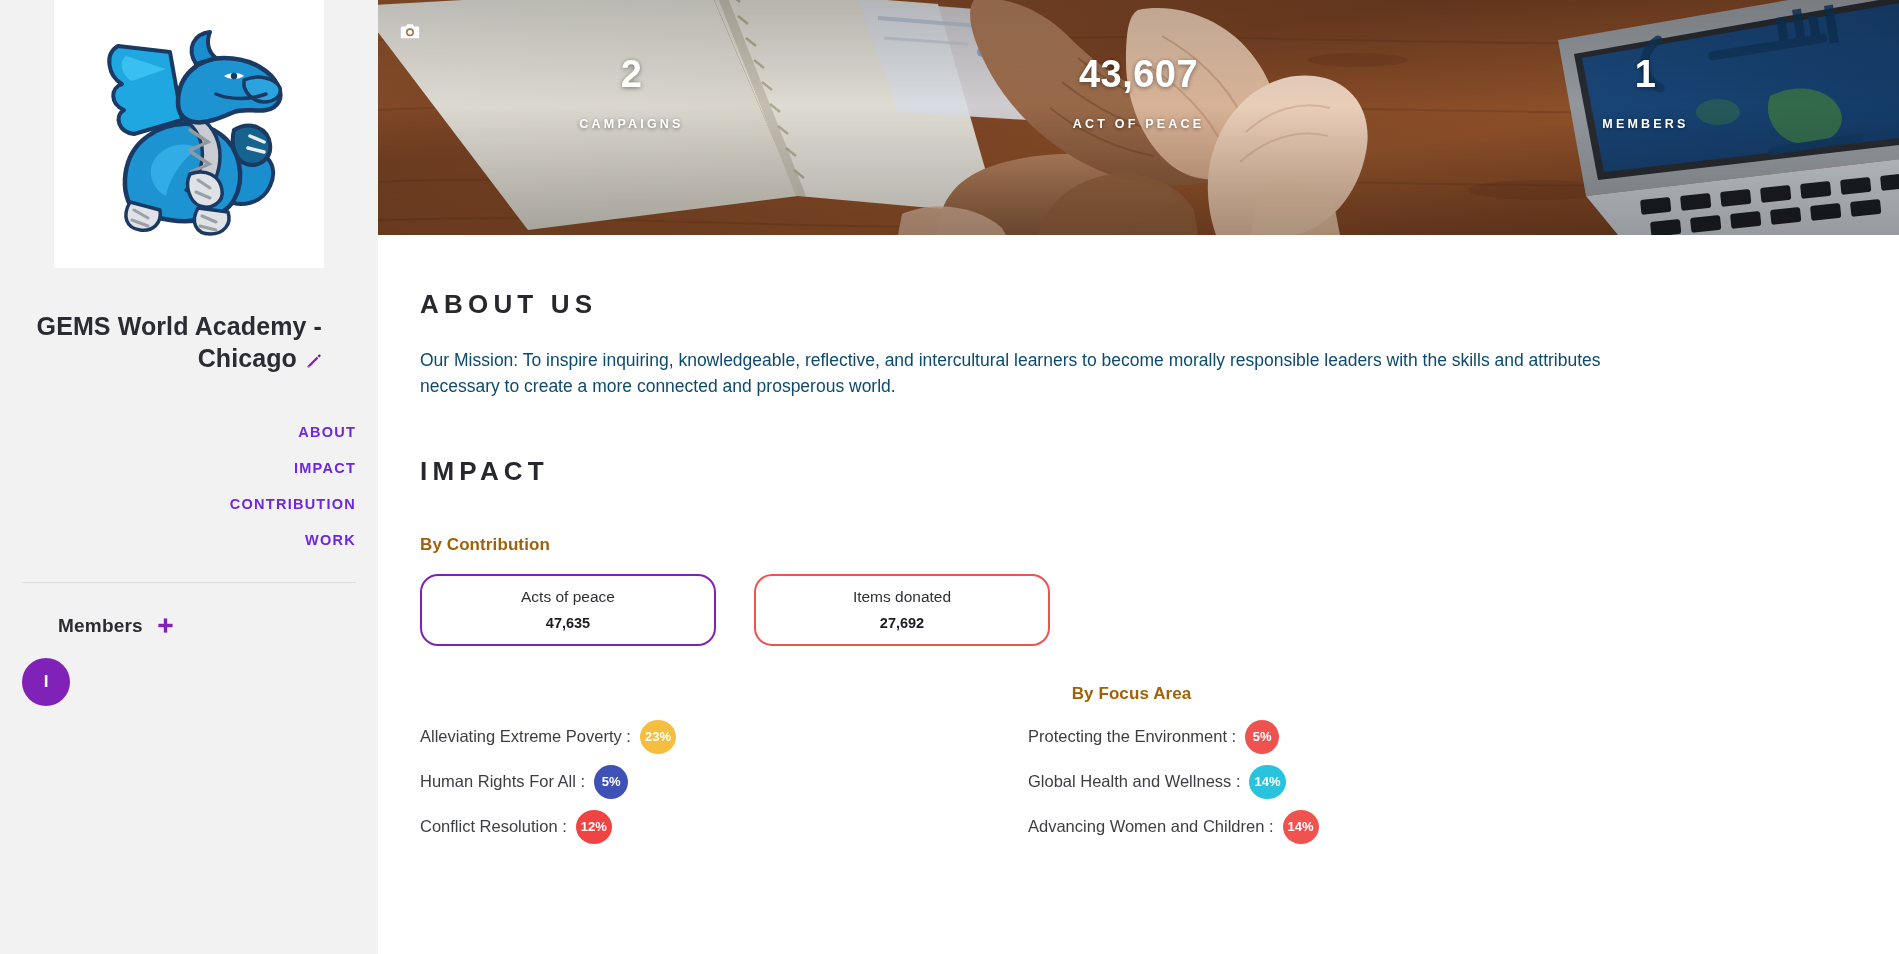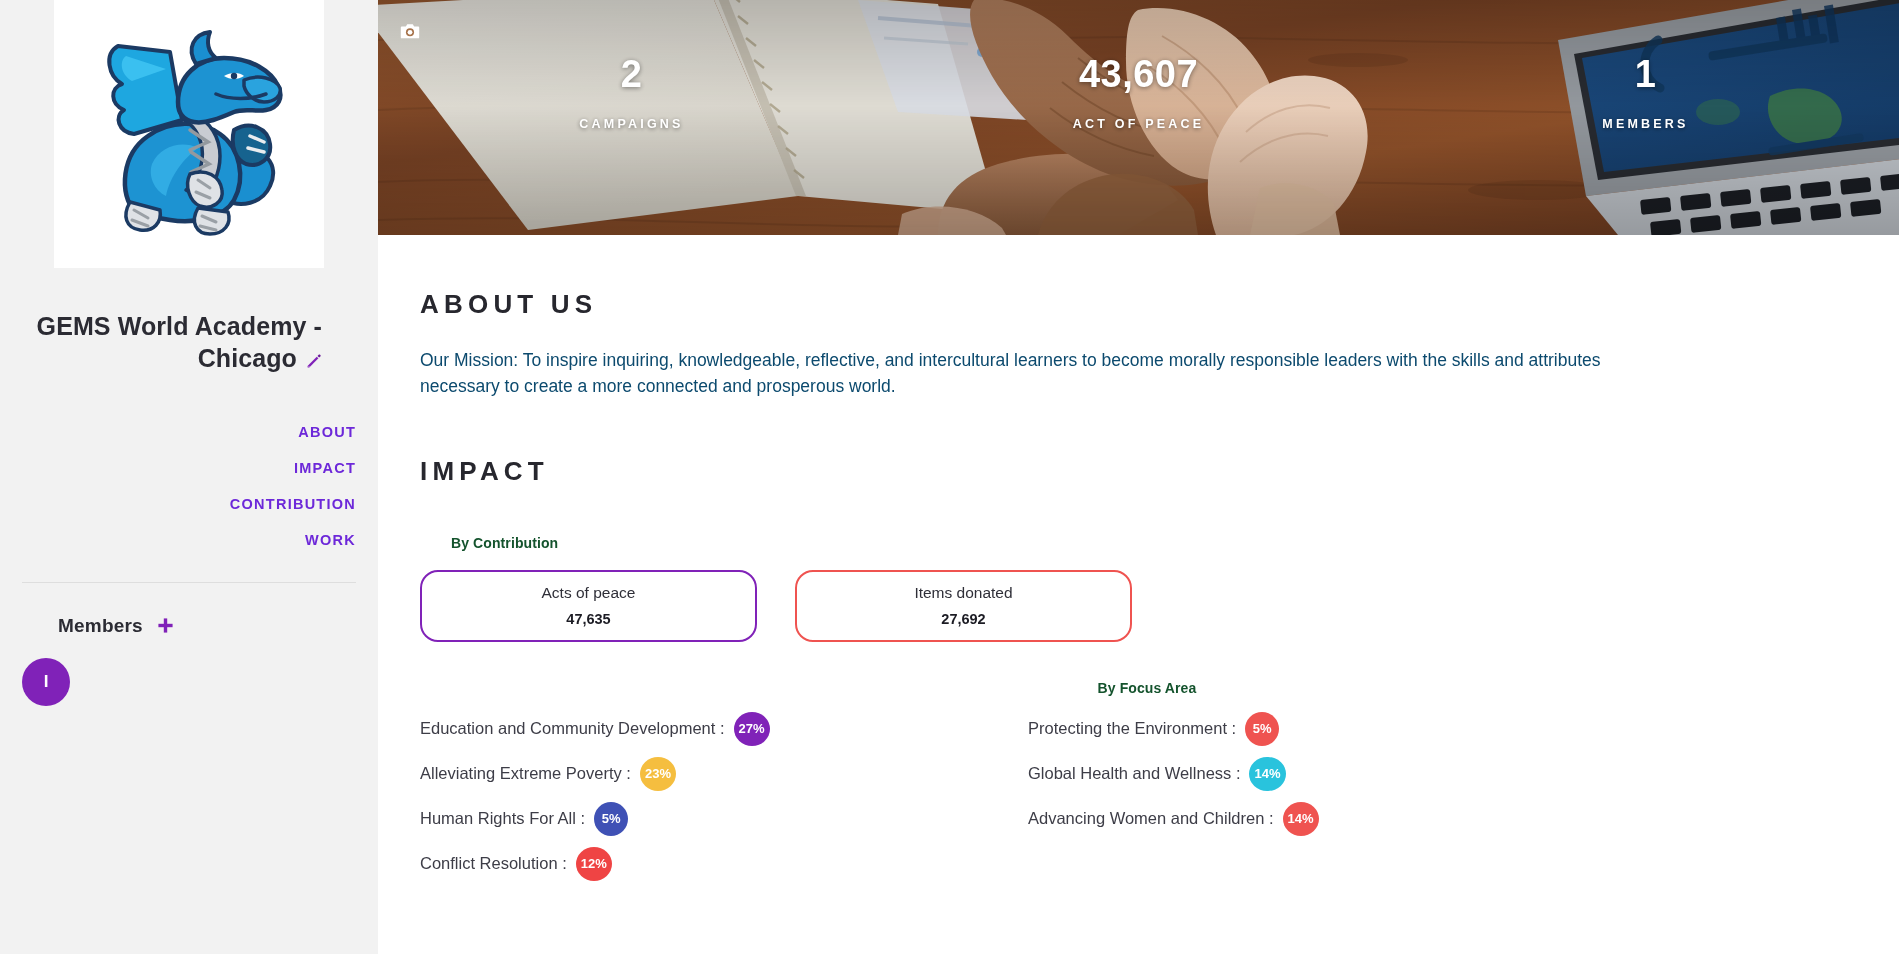--- a/index.html
+++ b/index.html
@@ -208,34 +208,33 @@
     font-size: 17.5px;
     line-height: 1.48;
     color: #0c4a6e;
     max-width: 1200px;
   }
 
   .impact-title { margin-top: 56px; }
 
   .sub-head {
     margin-top: 48px;
-    font-size: 14px;
-    font-weight: 700;
-    color: #14532d;
+    font-size: 17px;
+    font-weight: 700;
+    color: #a16207;
     letter-spacing: 0.1px;
-    margin-left: 31px;
   }
 
   .contrib-cards {
     margin-top: 19px;
     display: flex;
     gap: 38px;
   }
   .contrib-card {
-    width: 337px;
+    width: 296px;
     height: 72px;
     border: 2.5px solid #8022b8;
     border-radius: 18px;
     background: #ffffff;
     display: flex;
     flex-direction: column;
     align-items: center;
     justify-content: center;
     cursor: pointer;
   }
@@ -556,24 +555,20 @@
           <div class="contrib-label">Items donated</div>
           <div class="contrib-value">27,692</div>
         </div>
       </div>
 
       <div class="sub-head focus-head">By Focus Area</div>
 
       <div class="focus-grid">
         <div class="focus-col">
           <div class="focus-row">
-            <span class="focus-label">Education and Community Development :</span>
-            <span class="focus-badge" style="background:#8022b8">27%</span>
-          </div>
-          <div class="focus-row">
             <span class="focus-label">Alleviating Extreme Poverty :</span>
             <span class="focus-badge" style="background:#f5be3f">23%</span>
           </div>
           <div class="focus-row">
             <span class="focus-label">Human Rights For All :</span>
             <span class="focus-badge" style="background:#3f51b5">5%</span>
           </div>
           <div class="focus-row">
             <span class="focus-label">Conflict Resolution :</span>
             <span class="focus-badge" style="background:#ef4444">12%</span>

